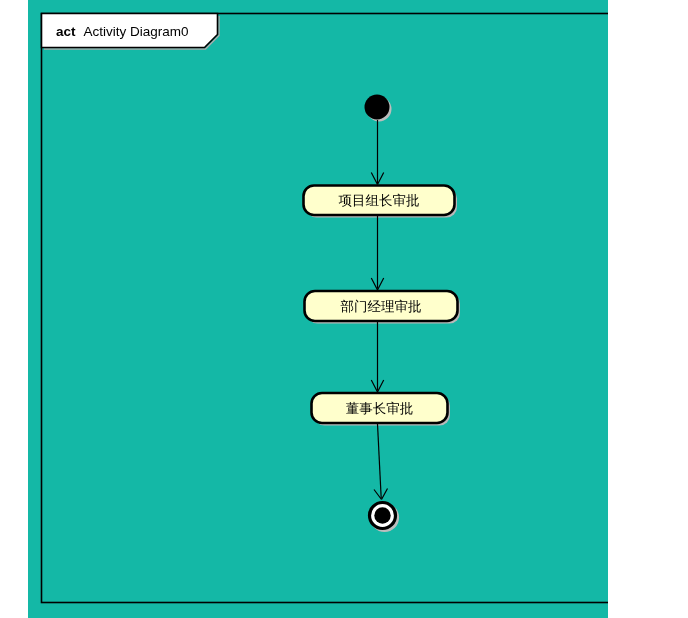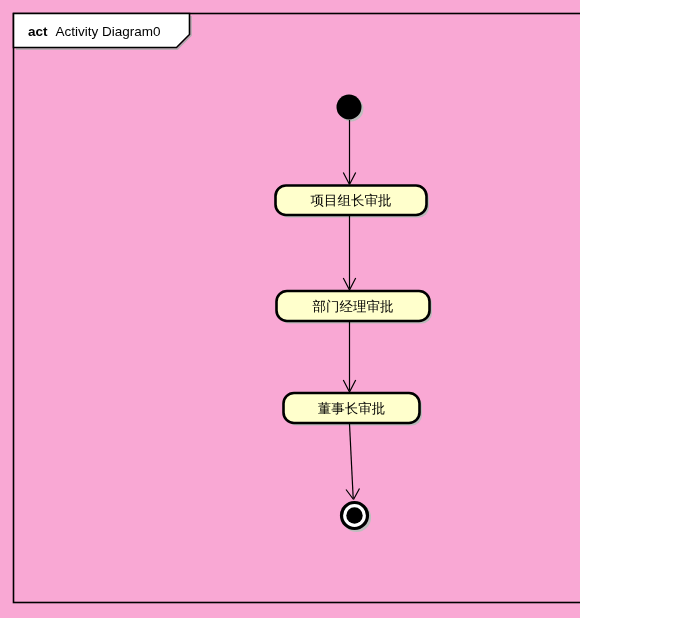--- a/index.html
+++ b/index.html
@@ -4,23 +4,24 @@
 <style>
   html, body {
     margin: 0;
     padding: 0;
     background: #ffffff;
   }
   .stage {
     position: relative;
     width: 580px;
     height: 618px;
-    background: #f9a8d4;
+    background: #14b8a6;
     font-family: "Liberation Sans", "DejaVu Sans", sans-serif;
     overflow: hidden;
+    margin-left: 28px;
   }
   svg text {
     font-family: "Liberation Sans", "DejaVu Sans", sans-serif;
     fill: #000000;
   }
 </style>
 </head>
 <body>
 
 <div class="stage">

